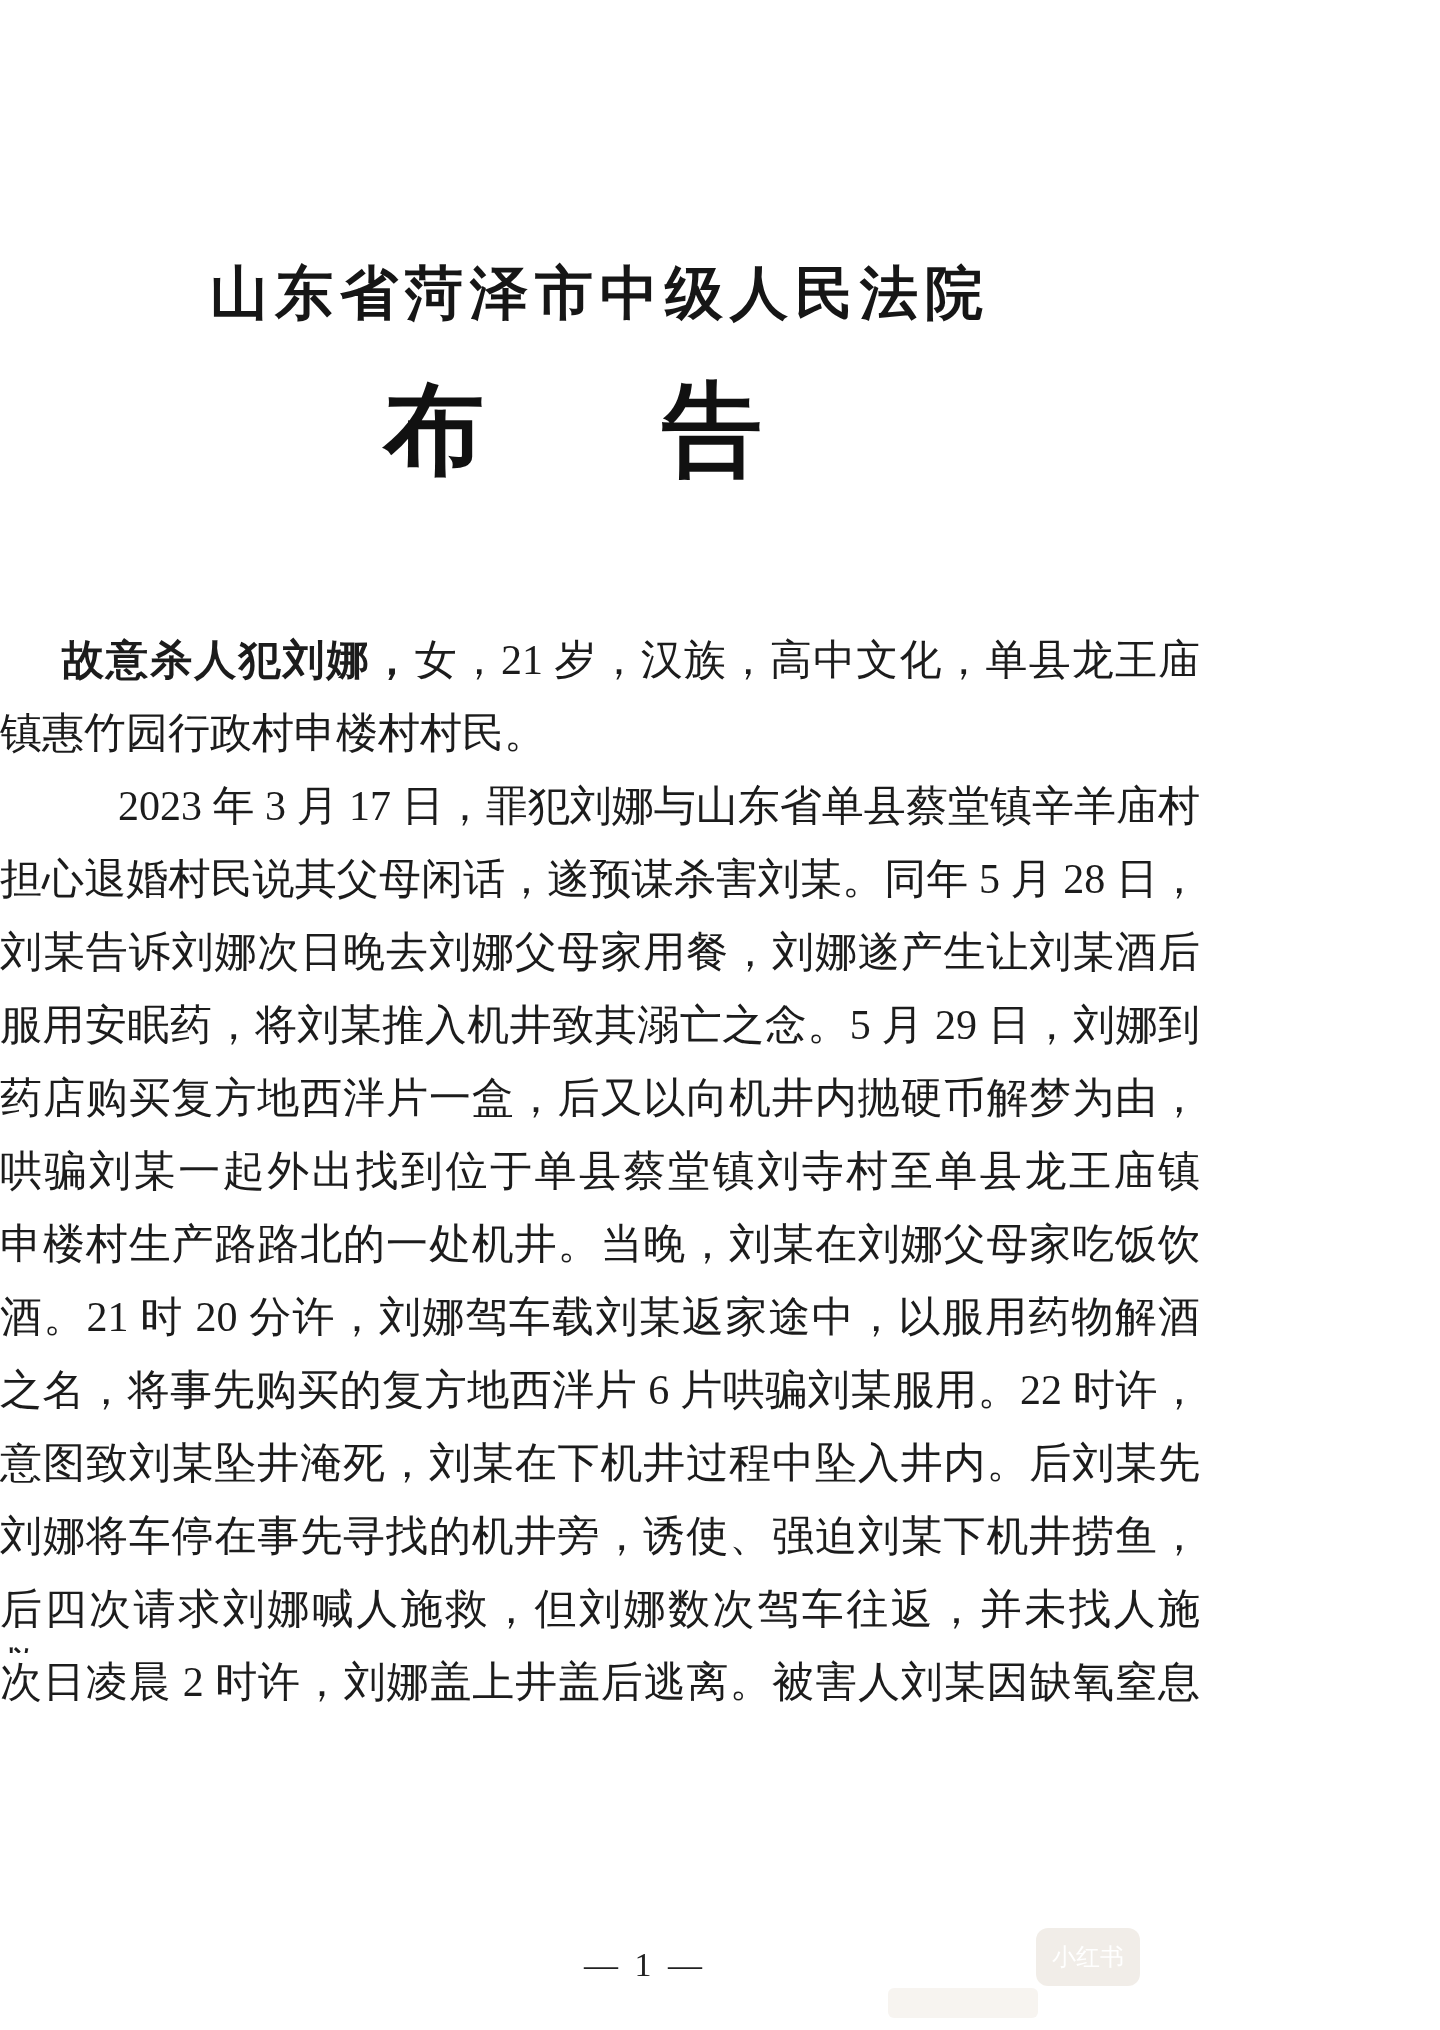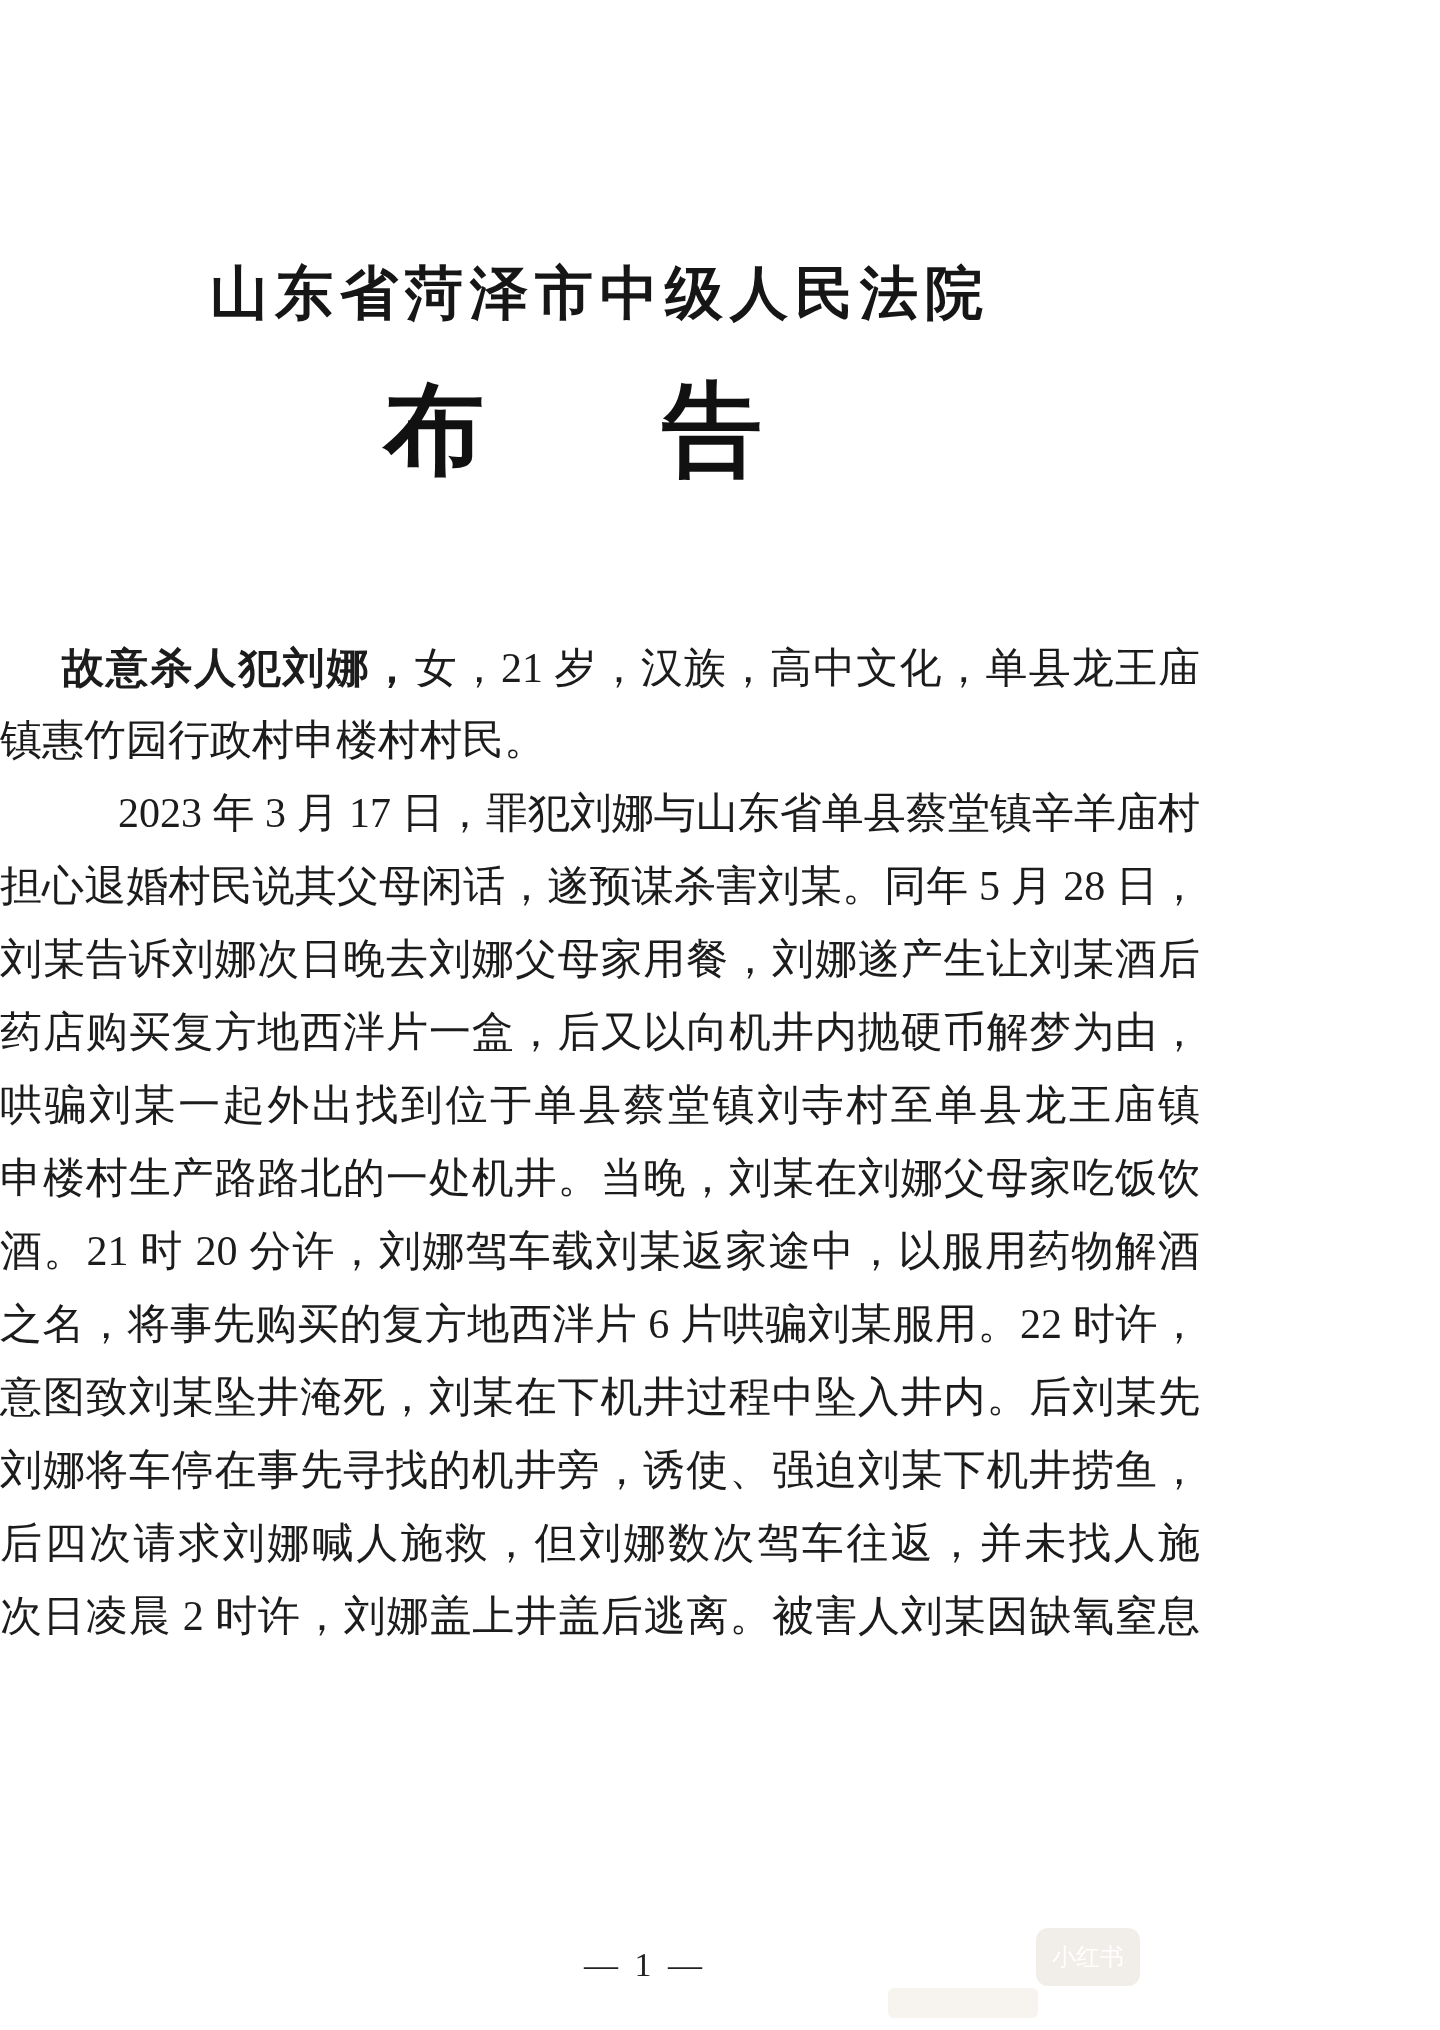--- a/index.html
+++ b/index.html
@@ -36,21 +36,21 @@
     font-size: 100px;
     font-weight: 900;
     line-height: 1.1;
     color: #111111;
   }
   .notice-title span { display: block; }
   .body-text {
     width: 1200px;
     margin: 145px auto 0 auto;
     font-size: 42px;
-    line-height: 73px;
+    line-height: 58px;
     color: #1c1c1c;
   }
   .line {
     height: 73px;
     overflow: hidden;
     text-align: justify;
     text-align-last: justify;
     text-justify: inter-character;
   }
   .line.last-of-para {
@@ -114,20 +114,21 @@
 
     <div class="line p1l1 indent-sm">
       <b>故意杀人犯刘娜，</b><span>女，21 岁，汉族，高中文化，单县龙王庙</span>
     </div>
 
     <div class="line last-of-para">镇惠竹园行政村申楼村村民。</div>
 
     <div class="line indent-lg">2023 年 3 月 17 日，罪犯刘娜与山东省单县蔡堂镇辛羊庙村</div>
     <div class="line">担心退婚村民说其父母闲话，遂预谋杀害刘某。同年 5 月 28 日，</div>
     <div class="line">刘某告诉刘娜次日晚去刘娜父母家用餐，刘娜遂产生让刘某酒后</div>
+    <div class="line">服用安眠药，将刘某推入机井致其溺亡之念。5 月 29 日，刘娜到</div>
     <div class="line">药店购买复方地西泮片一盒，后又以向机井内抛硬币解梦为由，</div>
     <div class="line">哄骗刘某一起外出找到位于单县蔡堂镇刘寺村至单县龙王庙镇</div>
     <div class="line">申楼村生产路路北的一处机井。当晚，刘某在刘娜父母家吃饭饮</div>
     <div class="line">酒。21 时 20 分许，刘娜驾车载刘某返家途中，以服用药物解酒</div>
     <div class="line">之名，将事先购买的复方地西泮片 6 片哄骗刘某服用。22 时许，</div>
     <div class="line">意图致刘某坠井淹死，刘某在下机井过程中坠入井内。后刘某先</div>
     <div class="line">刘娜将车停在事先寻找的机井旁，诱使、强迫刘某下机井捞鱼，</div>
     <div class="line">后四次请求刘娜喊人施救，但刘娜数次驾车往返，并未找人施救。</div>
     <div class="line">次日凌晨 2 时许，刘娜盖上井盖后逃离。被害人刘某因缺氧窒息</div>
 

